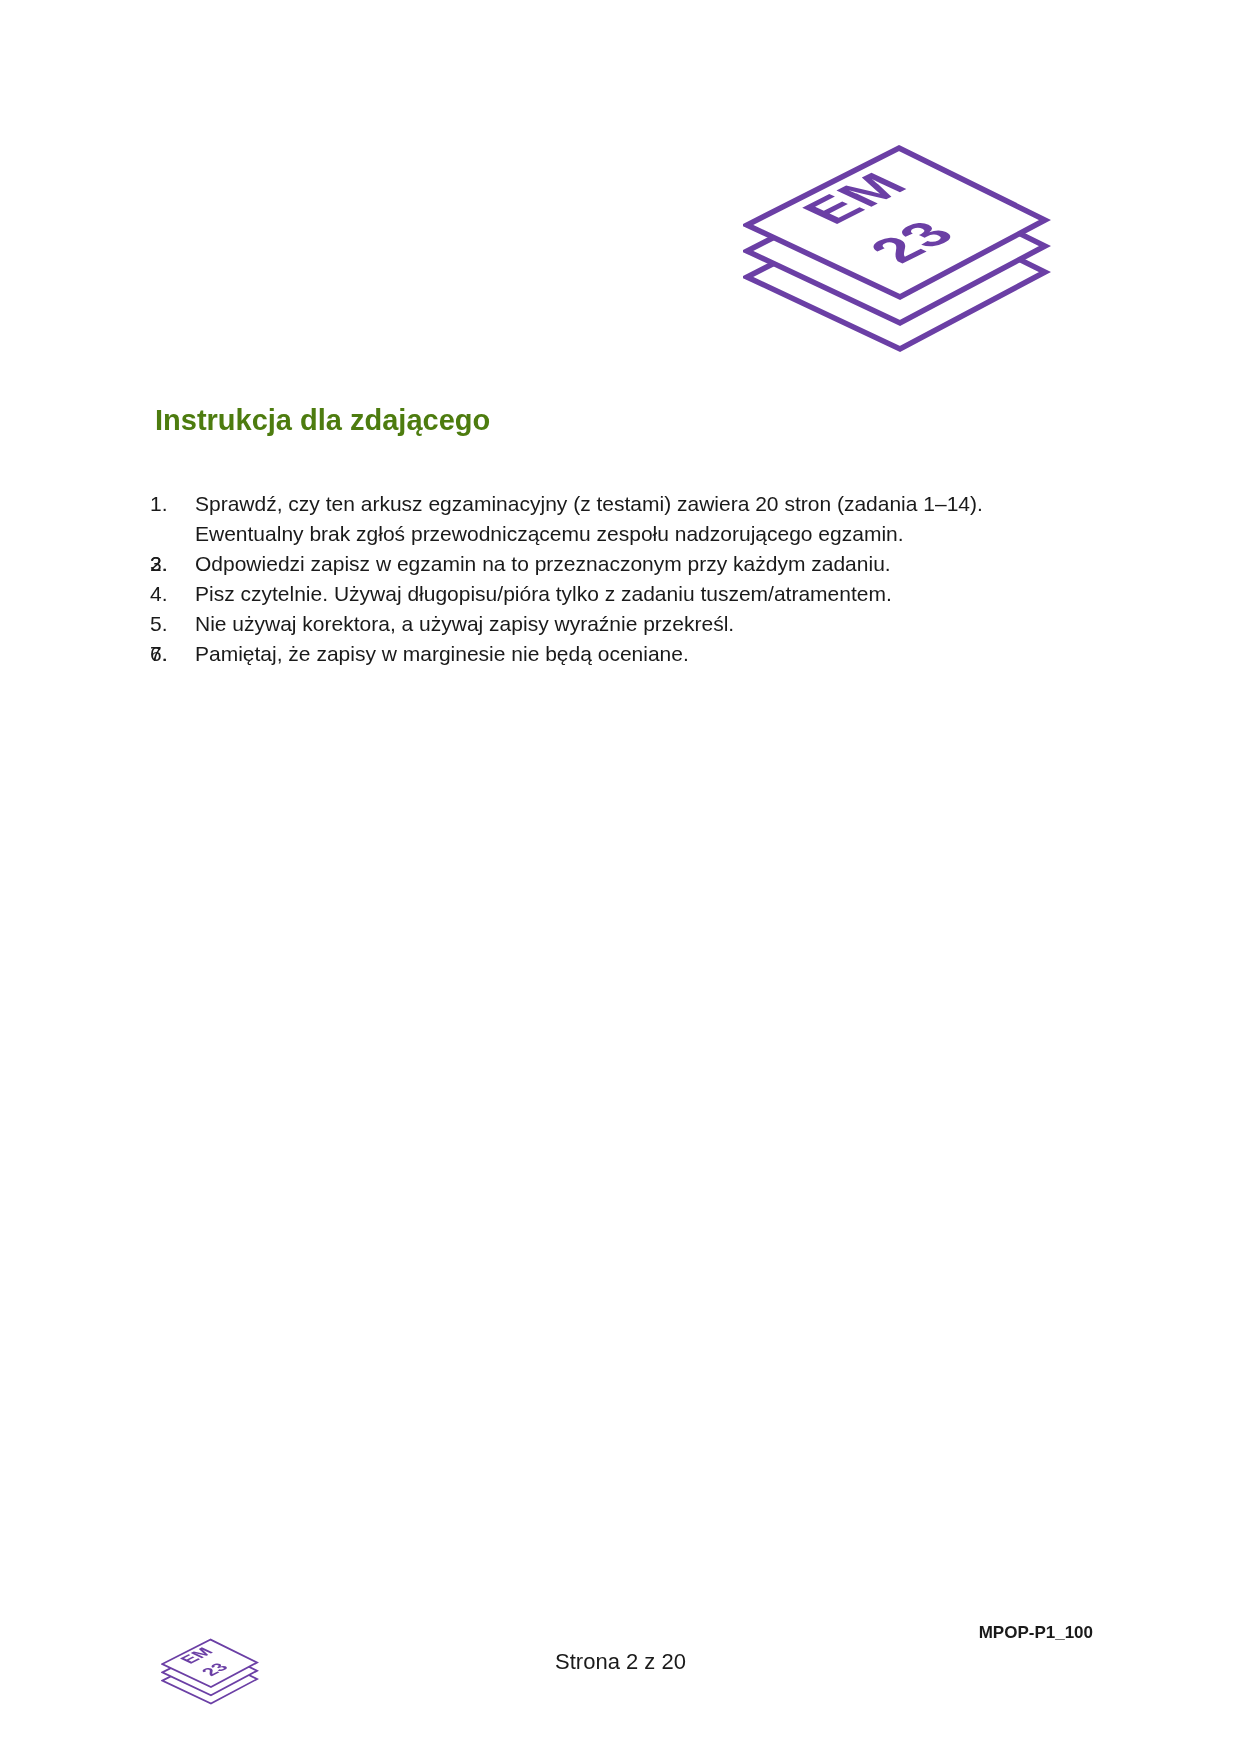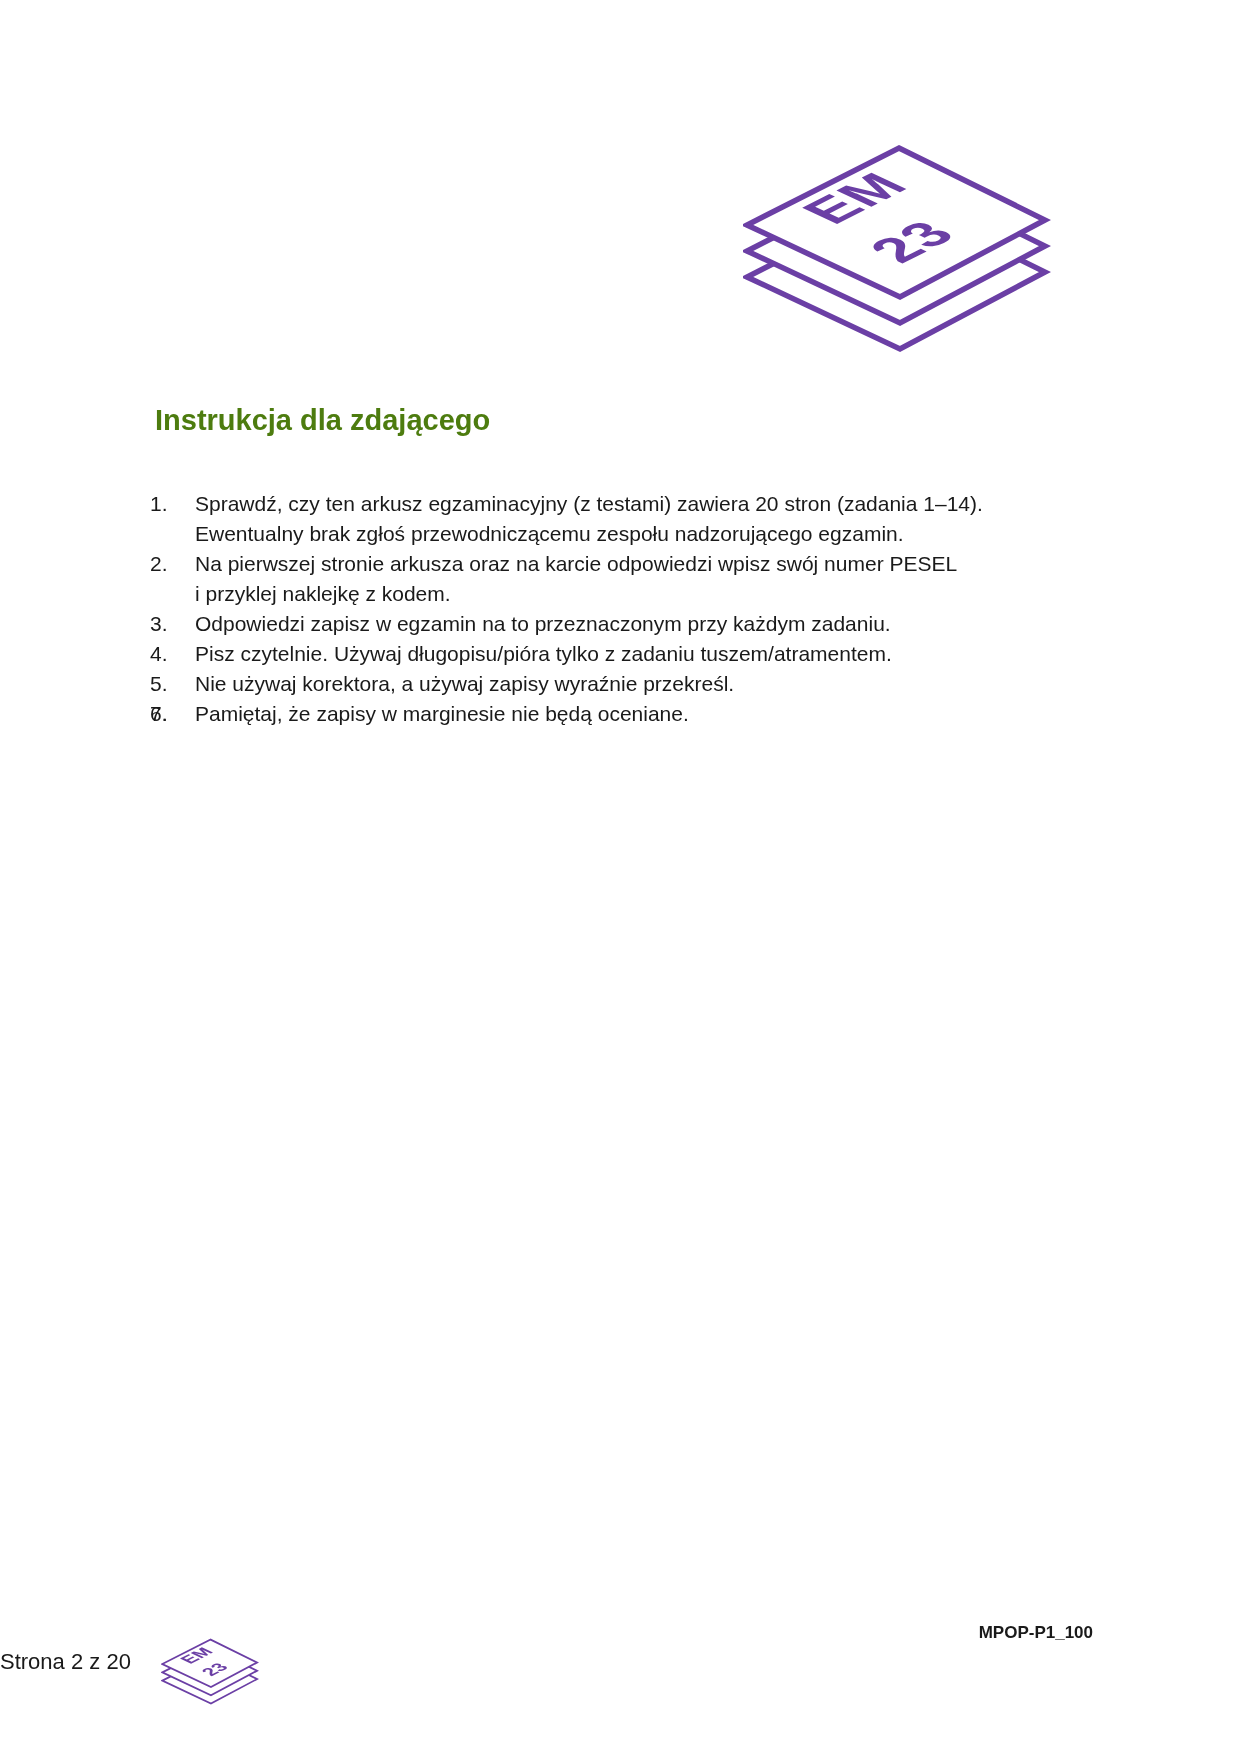--- a/index.html
+++ b/index.html
@@ -64,20 +64,21 @@
   }
   .instructions .txt {
     white-space: pre-line;
     margin-top: 44px;
   }
   .footer-page-label {
     position: absolute;
     left: 0;
     right: 0;
     top: 1650px;
+    text-align: center;
     font-size: 22px;
     line-height: 1.1;
   }
   .footer-code {
     position: absolute;
     right: 148px;
     top: 1624px;
     font-size: 17px;
     font-weight: bold;
     line-height: 1.1;
@@ -116,22 +117,20 @@
   <h1 class="heading">Instrukcja dla zdającego</h1>
 
   <ol class="instructions">
     <li>
       <span class="num">1.</span>
       <span class="txt">Sprawdź, czy ten arkusz egzaminacyjny (z testami) zawiera 20 stron (zadania 1–14).
 Ewentualny brak zgłoś przewodniczącemu zespołu nadzorującego egzamin.</span>
     </li>
     <li>
       <span class="num">2.</span>
-      <span class="txt">Na pierwszej stronie arkusza oraz na karcie odpowiedzi wpisz swój numer PESEL
-i przyklej naklejkę z kodem.</span>
     </li>
     <li>
       <span class="num">3.</span>
       <span class="txt">Odpowiedzi zapisz w egzamin na to przeznaczonym przy każdym zadaniu.</span>
     </li>
     <li>
       <span class="num">4.</span>
       <span class="txt">Pisz czytelnie. Używaj długopisu/pióra tylko z zadaniu tuszem/atramentem.</span>
     </li>
     <li>

